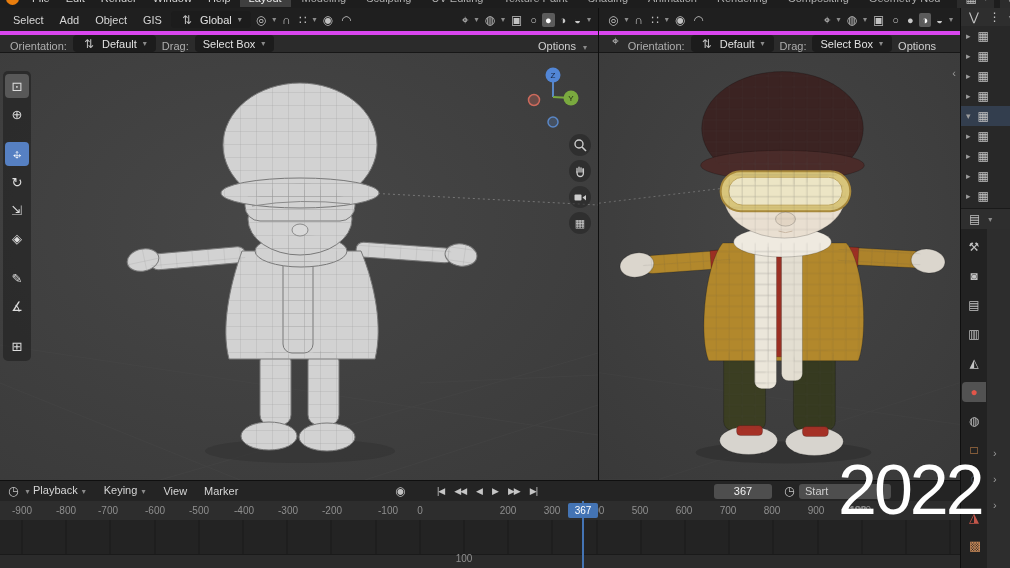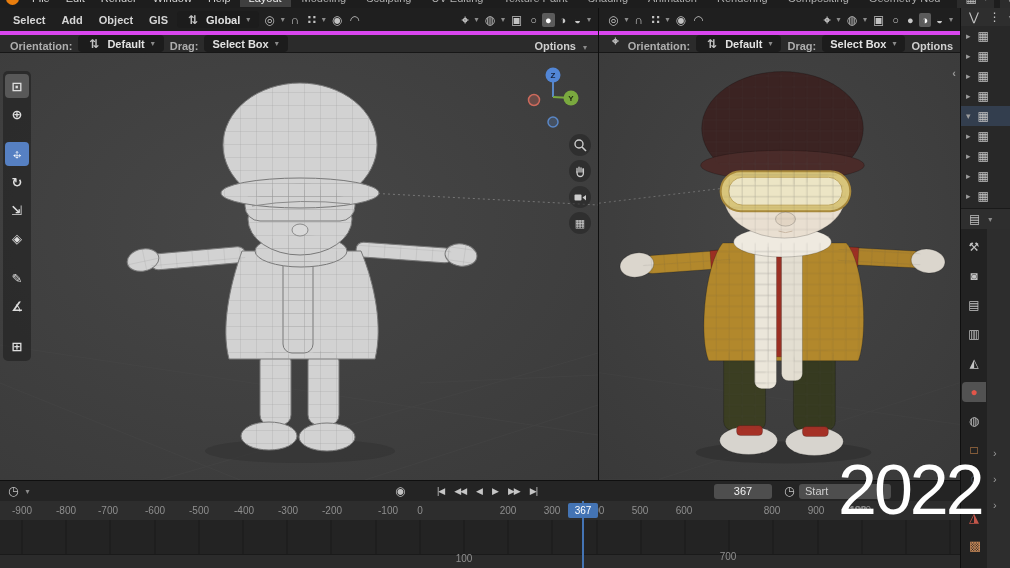--- a/index.html
+++ b/index.html
@@ -10,21 +10,21 @@
   .sp{flex:1;}
   
   .topbar{position:absolute;left:0;top:0;width:1010px;height:8px;background:#1d1d1d;overflow:hidden;}
   .topbar-inner{height:22px;display:flex;align-items:center;gap:2px;padding:0 6px;transform:translateY(-13px);}
   .logo{width:13px;height:13px;border-radius:50%;background:#e87d0d;margin-right:4px;flex:none;}
   .menu{padding:0 7px;line-height:22px;color:#d6d6d6;white-space:nowrap;}
   .ws{padding:3px 9px;color:#b0b0b0;white-space:nowrap;}
   .ws.active{background:#3f3f3f;color:#efefef;border-radius:4px 4px 0 0;}
   .mini-pill{display:inline-flex;align-items:center;gap:3px;background:#2c2c2c;border-radius:3px;padding:2px 5px;margin-left:4px;}
   
-  .vp{position:absolute;top:8px;height:472px;background:#b91c1c;font-weight:bold;}
+  .vp{position:absolute;top:8px;height:472px;background:#b91c1c;}
   .vp-left{left:0;width:598px;border-right:1px solid #0f0f0f;}
   .vp-right{left:599px;width:361px;}
   .vp2-row{display:flex;align-items:center;height:23px;padding:0 6px;gap:2px;background:#1f1f1f;overflow:hidden;white-space:nowrap;}
   .vp3-row{display:flex;align-items:flex-end;height:22px;padding:0 10px;gap:6px;background:#2b2b2b;overflow:hidden;white-space:nowrap;border-top:4px solid #d946ef;border-bottom:1px solid #171717;box-sizing:border-box;}
   .vp-canvas{position:relative;height:427px;overflow:hidden;background:#3d3d3d;}
   .ic{color:#c2c2c2;font-size:12px;padding:0 3px;line-height:22px;}
   .car{color:#8b8b8b;font-size:8px;padding:0 1px;}
   .lbl{color:#aeaeae;}
   .pill{display:inline-flex;align-items:center;gap:5px;background:#1c1c1c;border-radius:4px;height:17px;padding:0 8px;color:#e2e2e2;}
   .sphere{font-size:11px;color:#c8c8c8;padding:1px 3px;border-radius:2px;}
@@ -463,20 +463,26 @@
     <span style="color:#cf8d5a;">▩</span>
   </div>
 </div>
 
 <div class="timeline">
   <div class="tl-header">
     <span class="item" style="left:5px;">
       <span class="ic">◷</span>
       <span class="car">▾</span>
     </span>
+    <span class="item tl-menus">
+      <span class="menu"><span>Playback</span> <span class="car">▾</span></span>
+      <span class="menu"><span>Keying</span> <span class="car">▾</span></span>
+      <span class="menu">View</span>
+      <span class="menu">Marker</span>
+    </span>
     <span class="item" style="left:392px;">
       <span class="ic">◉</span>
     </span>
     <span class="item" style="left:434px;gap:4px;">
       <span class="tbtn2">|◀</span>
       <span class="tbtn2">◀◀</span>
       <span class="tbtn2">◀</span>
       <span class="tbtn2">▶</span>
       <span class="tbtn2">▶▶</span>
       <span class="tbtn2">▶|</span>
@@ -501,21 +507,21 @@
     <span class="tick" style="left:288px;">-300</span>
     <span class="tick" style="left:332px;">-200</span>
     <span class="tick" style="left:388px;">-100</span>
     <span class="tick" style="left:420px;">0</span>
     <span class="tick" style="left:464px;margin-top:48px;">100</span>
     <span class="tick" style="left:508px;text-align:right;">200</span>
     <span class="tick" style="left:552px;">300</span>
     <span class="tick" style="left:596px;">400</span>
     <span class="tick" style="left:640px;">500</span>
     <span class="tick" style="left:684px;">600</span>
-    <span class="tick" style="left:728px;margin-top:46px;">700</span>
+    <span class="tick" style="left:728px;">700</span>
     <span class="tick" style="left:772px;">800</span>
     <span class="tick" style="left:816px;">900</span>
     <span class="tick" style="left:860px;">1000</span>
     <span class="tick" style="left:856px;">1100</span>
   </div>
   <div class="tl-area"></div>
   <div class="tl-scroll"></div>
   <div class="playhead"></div>
   <div class="ph-badge">367</div>
 </div>

